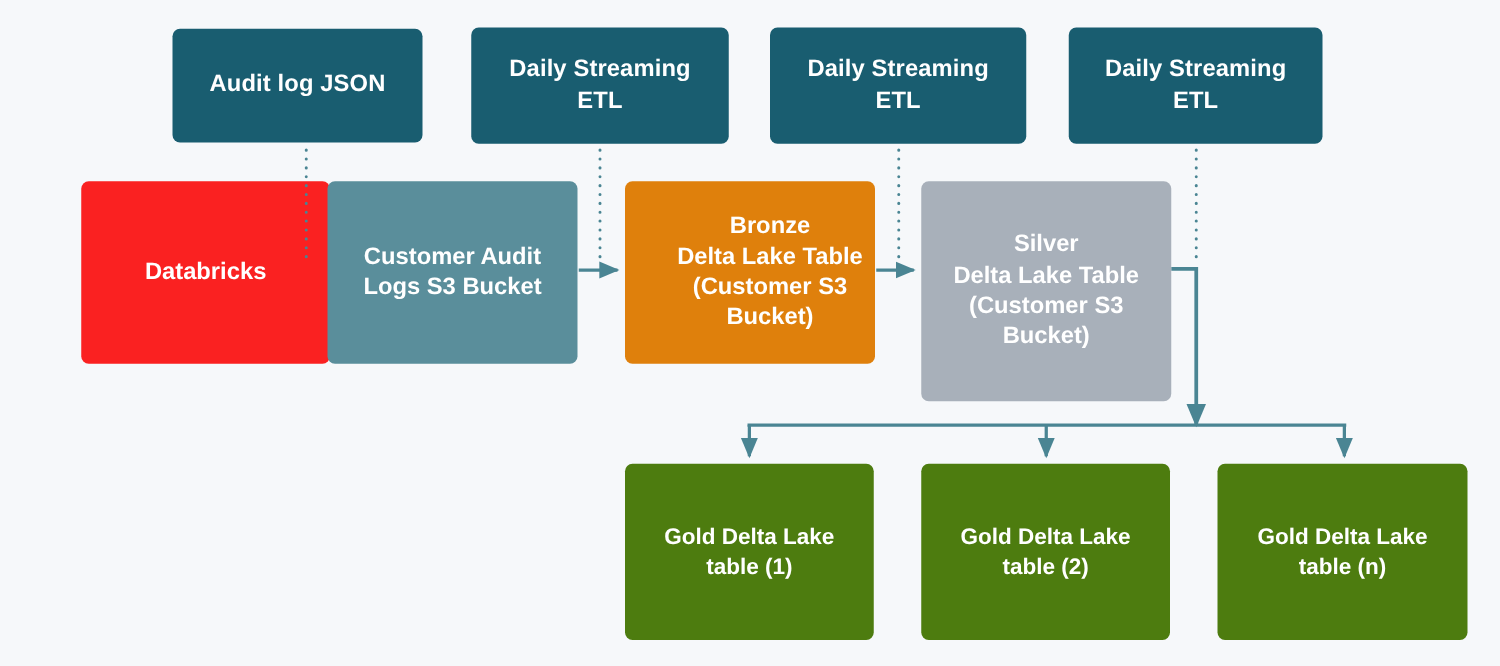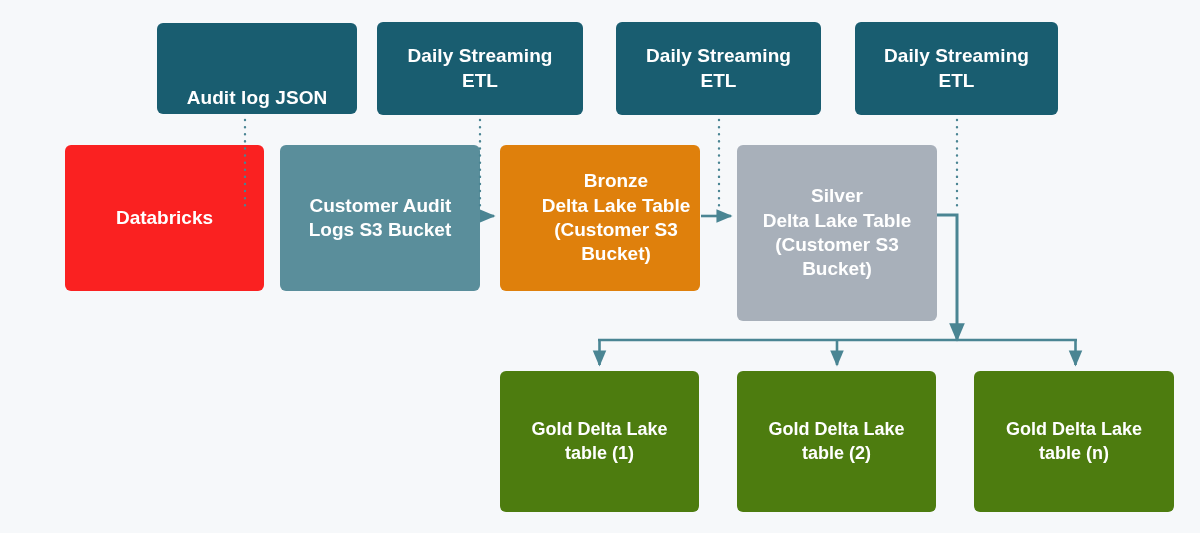--- a/index.html
+++ b/index.html
@@ -129,21 +129,21 @@
 
   <svg id="connectors-dotted" viewBox="0 0 1200 533" xmlns="http://www.w3.org/2000/svg">
     <g stroke="#4a8593" stroke-width="2.4" stroke-linecap="round" stroke-dasharray="0.1 7" fill="none">
       <line x1="245" y1="120" x2="245" y2="210"></line>
       <line x1="480" y1="120" x2="480" y2="210"></line>
       <line x1="719" y1="120" x2="719" y2="210"></line>
       <line x1="957" y1="120" x2="957" y2="210"></line>
     </g>
   </svg>
 
-  <div class="node node-source" style="left:157px; top:23px; width:200px; height:91px;align-items:flex-end;">
+  <div class="node node-source" style="left:138px; top:23px; width:200px; height:91px;">
     <span class="node-label">Audit log JSON</span>
   </div>
 
   <div class="node node-source" style="left:377px; top:22px; width:206px; height:93px;">
     <span class="node-label">Daily Streaming
 ETL</span>
   </div>
 
   <div class="node node-source" style="left:616px; top:22px; width:205px; height:93px;">
     <span class="node-label">Daily Streaming
@@ -152,21 +152,21 @@
 
   <div class="node node-source" style="left:855px; top:22px; width:203px; height:93px;">
     <span class="node-label">Daily Streaming
 ETL</span>
   </div>
 
   <div class="node node-databricks" style="left:25px; top:145px; width:199px; height:146px;margin-left:40px;">
     <span class="node-label">Databricks</span>
   </div>
 
-  <div class="node node-bucket" style="left:280px; top:145px; width:200px; height:146px;text-align:right;">
+  <div class="node node-bucket" style="left:262px; top:145px; width:200px; height:146px;">
     <span class="node-label">Customer Audit
 Logs S3 Bucket</span>
   </div>
 
   <div class="node node-bronze" style="left:500px; top:145px; width:200px; height:146px;padding-left:40px;">
     <span class="node-label">Bronze
 Delta Lake Table
 (Customer S3
 Bucket)</span>
   </div>

